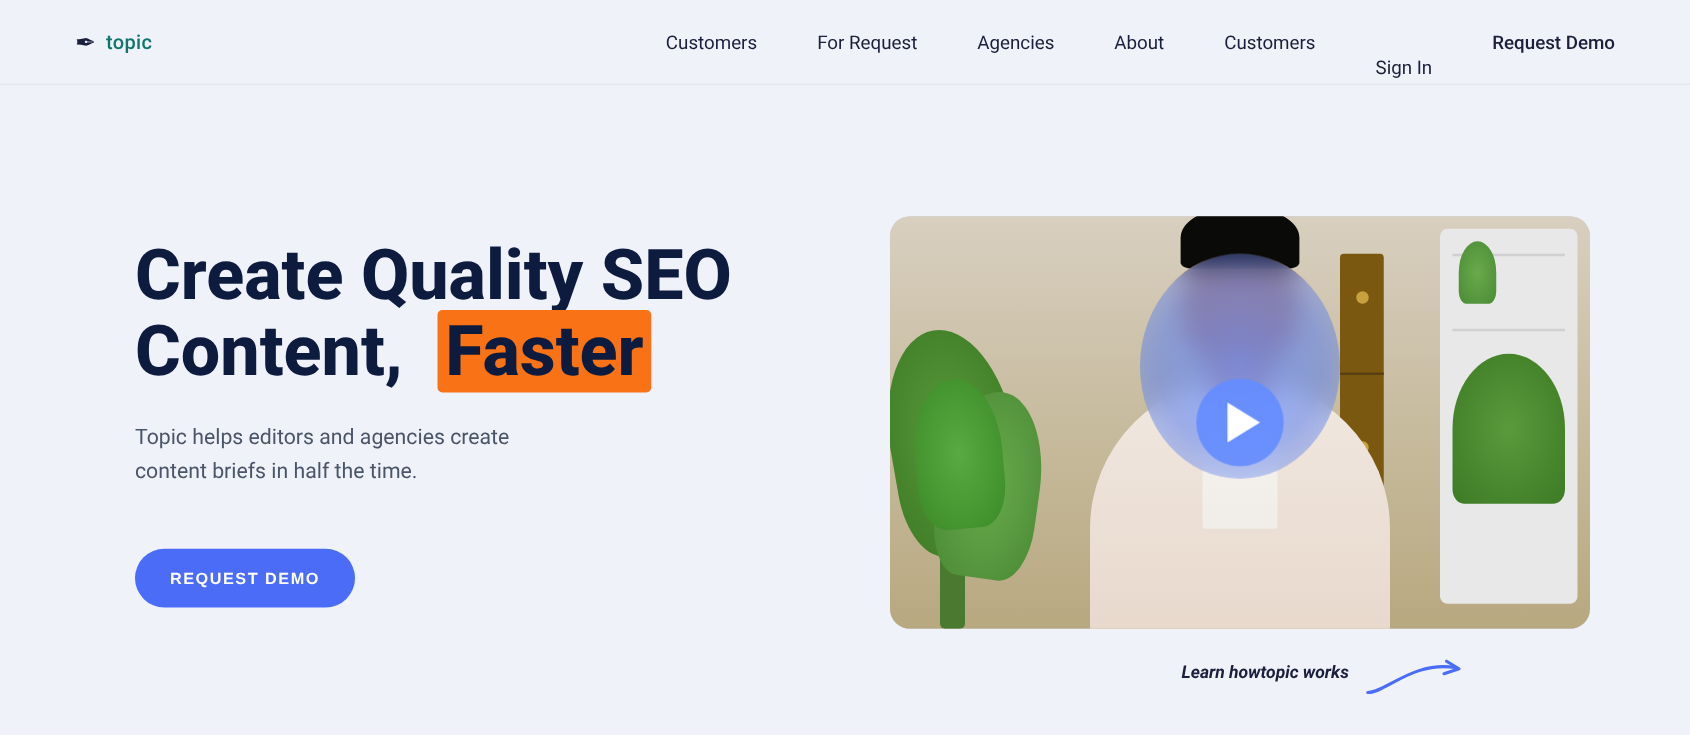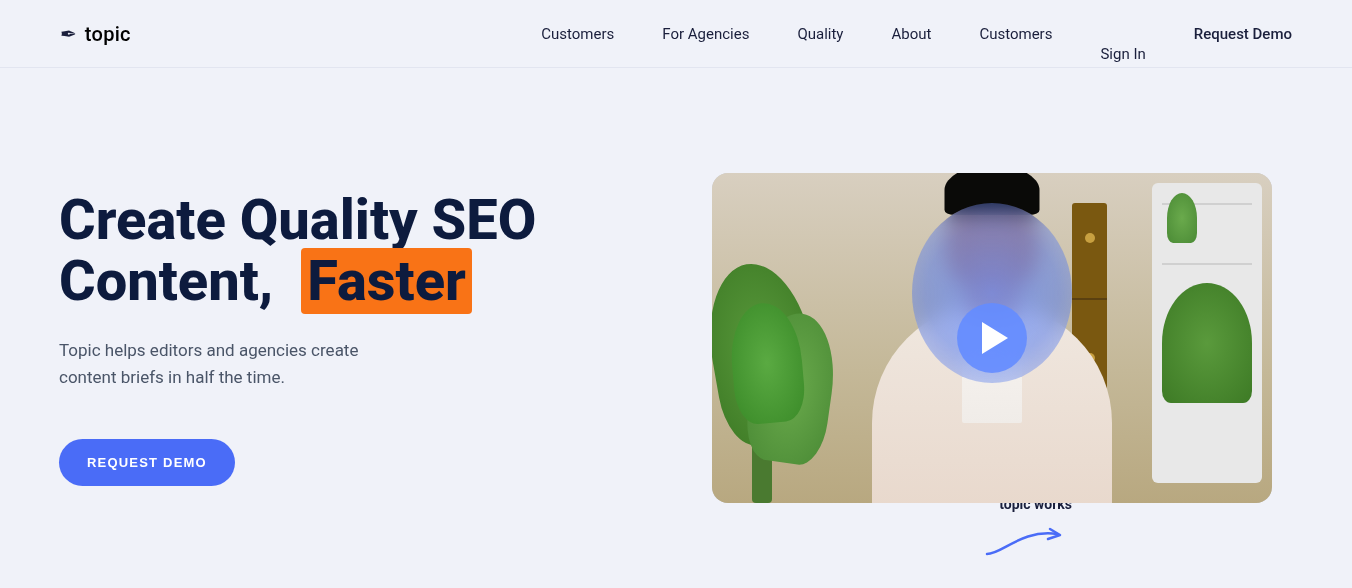--- a/index.html
+++ b/index.html
@@ -34,23 +34,23 @@
       text-decoration: none;
       color: #1a1f3c;
     }
 
     .logo-icon {
       color: #1a1f3c;
       font-size: 20px;
     }
 
     .logo-text {
-      font-size: 20px;
+      font-size: 16px;
       font-weight: 500;
-      color: #000000;
+      color: #0f766e;
       letter-spacing: 0.3px;
     }
 
     .nav {
       display: flex;
       align-items: center;
       gap: 48px;
     }
 
     .nav-item {
@@ -76,21 +76,21 @@
       text-decoration: none;
       cursor: pointer;
       font-weight: 500;
     }
 
     
     .hero {
       display: flex;
       align-items: center;
       justify-content: space-between;
-      padding: 60px 80px 40px 59px;
+      padding: 60px 80px 40px 108px;
       min-height: 520px;
       background-color: #f0f2f9;
     }
 
     .hero-left {
       flex: 0 0 auto;
       max-width: 480px;
     }
 
     .hero-title {
@@ -185,22 +185,22 @@
       margin-left: 6px;
     }
 
     
     .video-caption {
       position: absolute;
       bottom: -60px;
       left: 50%;
       transform: translateX(-20%);
       display: flex;
-      flex-direction: column;
-      align-items: flex-end;
+      align-items: center;
+      font-style: italic;
     }
 
     .caption-text {
       font-size: 14px;
       font-weight: 700;
       color: #1a1f3c;
       line-height: 1.4;
     }
 
     .caption-arrow {
@@ -227,22 +227,22 @@
 <body>
 
 <header class="header">
   <a class="logo" href="#">
     <span class="logo-icon">✒</span>
     <span class="logo-text">topic</span>
   </a>
 
   <nav class="nav">
     <a class="nav-item" href="#">Customers</a>
-    <a class="nav-item" href="#">For Agencies</a>
-    <a class="nav-item" href="#">Quality</a>
+    <a class="nav-item" href="#">For Request</a>
+    <a class="nav-item" href="#">Agencies</a>
     <a class="nav-item" href="#">About</a>
     <a class="nav-item" href="#">Customers</a>
     <a class="nav-signin" href="#">Sign In</a>
     <a class="nav-demo" href="#">Request Demo</a>
   </nav>
 </header>
 
 <section class="hero">
 
   <div class="hero-left">

